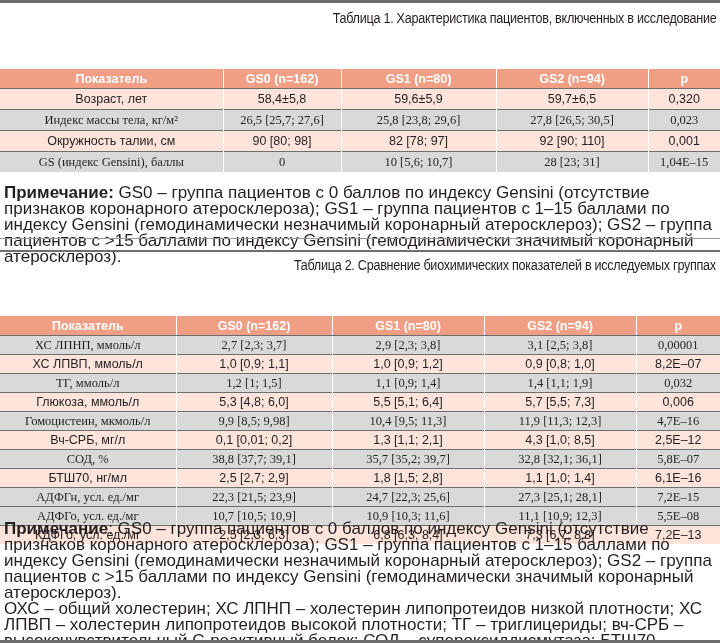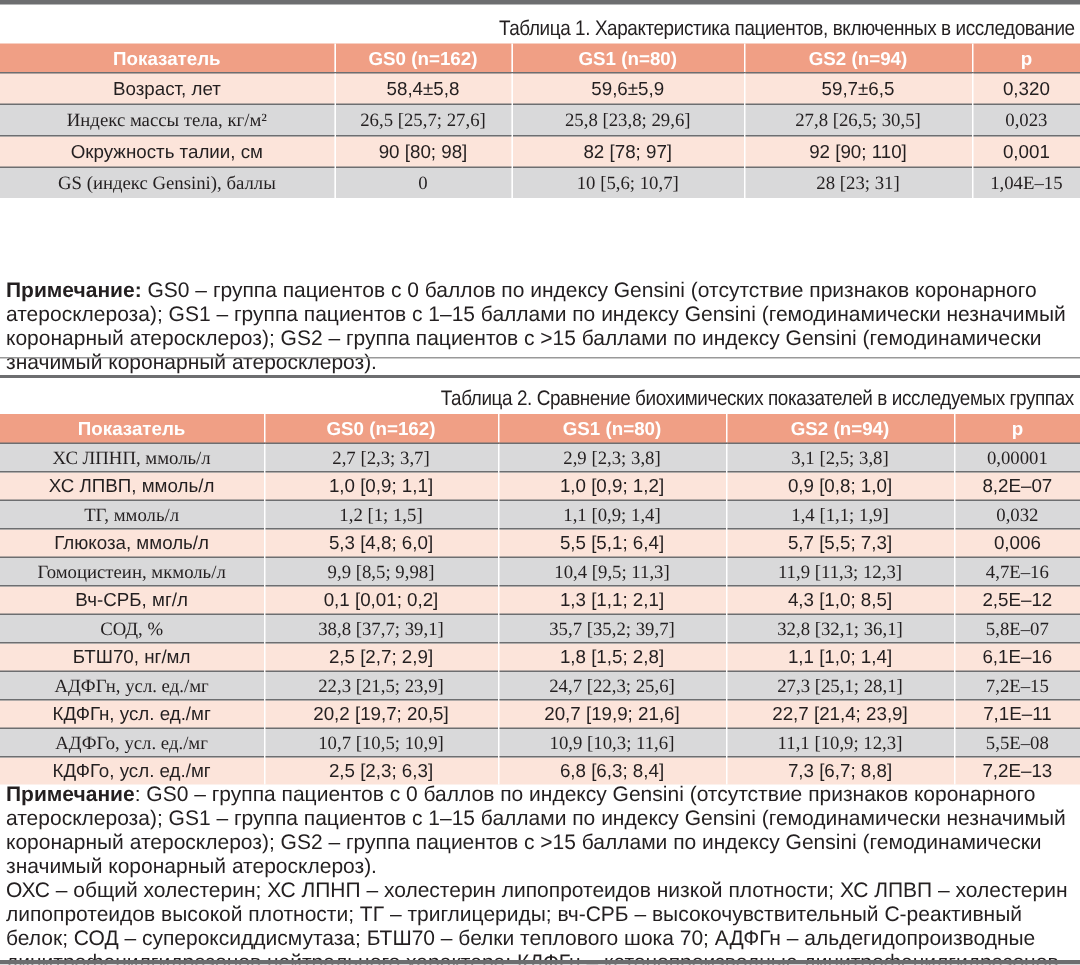--- a/index.html
+++ b/index.html
@@ -1,33 +1,33 @@
 <!DOCTYPE html>
 <html><head>
 <meta charset="utf-8">
 <style>
   html, body { margin: 0; padding: 0; background: #ffffff; }
   body { width: 720px; height: 643px; position: relative; overflow: hidden;
          font-family: "Liberation Sans", sans-serif; color: #231f20; }
   .rule { position: absolute; left: 0; width: 720px; background: #6d6e70; }
   .caption { position: absolute; right: 4px; font-size: 14px; font-family: "Liberation Sans", sans-serif;
              letter-spacing: -0.3px; transform: scaleX(0.9); transform-origin: right center; white-space: nowrap; }
-  table { position: absolute; left: 0; width: 720px; border-collapse: collapse; table-layout: fixed; font-size: 12.5px; }
+  table { position: absolute; left: 0; width: 720px; border-collapse: collapse; table-layout: fixed; font-size: 12.5px; margin-top: 40px; }
   th { background: #f09f85; color: #ffffff; font-weight: bold; height: 19px; padding: 0; text-align: center;
        border-left: 1px solid #ffffff; font-size: 12.5px; }
   th:first-child { border-left: none; }
   td { text-align: center; padding: 0 2px; border-left: 1px solid #ffffff; border-top: 1px solid #6d6e70; line-height: 14px; }
   td:first-child { border-left: none; text-align: center; }
   tr.odd td { background: #fce4da; }
   tr.even td { background: #d9d9da; font-family: Liberation Serif, serif; }
   tr.head th { border-bottom: 1px solid #6d6e70; }
   .t1 td { height: 20px; }
   .t1 tr.tall td { height: 33px; }
   .t2 td { height: 18px; }
-  .note { position: absolute; left: 4px; width: 712px; font-size: 14px; line-height: 16px; }
+  .note { position: absolute; left: 4px; width: 712px; font-size: 17px; line-height: 16px; }
   .note b { font-weight: bold; }
 </style>
 </head>
 <body>
 
 <div class="rule" style="top:0;height:3px;"></div>
 
 <div class="caption" style="top:10px;">Таблица 1. Характеристика пациентов, включенных в исследование</div>
 
 <table class="t1" style="top:29px;">
@@ -162,27 +162,20 @@
         <td>1,1 [1,0; 1,4]</td>
         <td>6,1E–16</td>
       </tr>
       <tr class="even">
         <td>АДФГн, усл. ед./мг</td>
         <td>22,3 [21,5; 23,9]</td>
         <td>24,7 [22,3; 25,6]</td>
         <td>27,3 [25,1; 28,1]</td>
         <td>7,2E–15</td>
       </tr>
-      <tr class="odd">
-        <td>КДФГн, усл. ед./мг</td>
-        <td>20,2 [19,7; 20,5]</td>
-        <td>20,7 [19,9; 21,6]</td>
-        <td>22,7 [21,4; 23,9]</td>
-        <td>7,1E–11</td>
-      </tr>
       <tr class="even">
         <td>АДФГо, усл. ед./мг</td>
         <td>10,7 [10,5; 10,9]</td>
         <td>10,9 [10,3; 11,6]</td>
         <td>11,1 [10,9; 12,3]</td>
         <td>5,5E–08</td>
       </tr>
       <tr class="odd">
         <td>КДФГо, усл. ед./мг</td>
         <td>2,5 [2,3; 6,3]</td>

